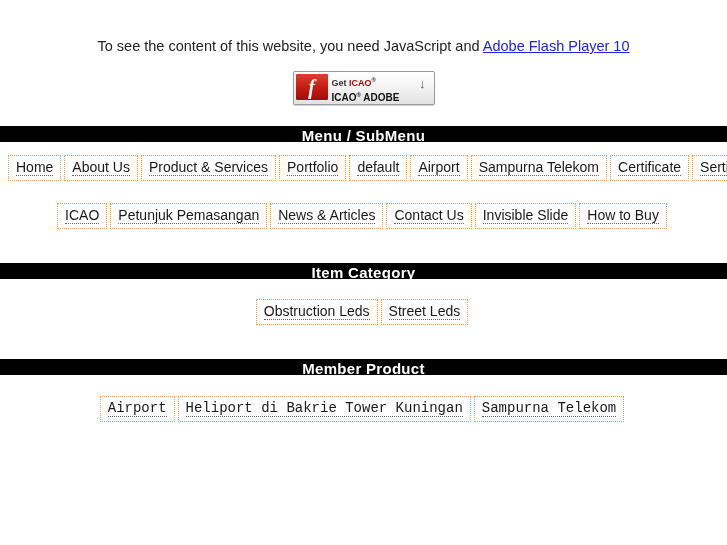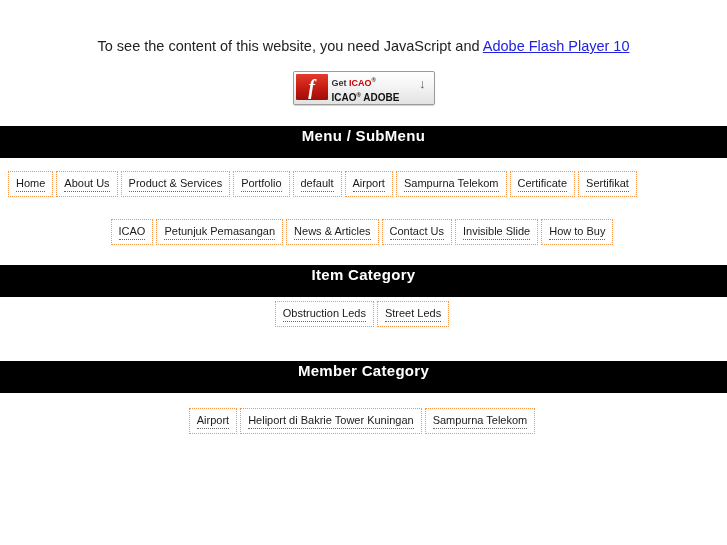--- a/index.html
+++ b/index.html
@@ -100,45 +100,45 @@
     line-height: 13px;
   }
 
   
   .section-bar {
     background: #000000;
     color: #ffffff;
     text-align: center;
     font-size: 15px;
     font-weight: bold;
-    height: 32px;
+    height: 16px;
     line-height: 20px;
     letter-spacing: .3px;
   }
   #menu-bar    { margin-top: 21px; }
-  #item-bar    { margin-top: 20px; }
+  #item-bar    { margin-top: 34px; }
   #member-bar  { margin-top: 34px; }
 
   
   .link-row {
     text-align: center;
     font-size: 0;      
     white-space: nowrap;
   }
   #menu-row-1 { margin-top: 13px; text-align: left; padding-left: 8px; }
   #menu-row-2 { margin-top: 22px; }
-  #item-row   { margin-top: 4px; }
-  #member-row { margin-top: 15px; }
+  #item-row   { margin-top: 20px; }
+  #member-row { margin-top: 21px; font-family: Liberation Mono, monospace; }
 
   .nav-item {
     display: inline-block;
     border: 1px dotted #f79646;
     padding: 3px 7px 4px 7px;
     margin-right: 3px;
-    font-size: 11px;
+    font-size: 14px;
     line-height: 16px;
     background: #ffffff;
     vertical-align: top;
     cursor: pointer;
   }
   .nav-item .nav-label {
     color: #1a1a1a;
     border-bottom: 1px dotted #666666;
     display: inline-block;
     line-height: 15px;
@@ -173,17 +173,17 @@
 <div class="link-row" id="menu-row-2">
   <span class="nav-item"><span class="nav-label">ICAO</span></span><span class="nav-item"><span class="nav-label">Petunjuk Pemasangan</span></span><span class="nav-item"><span class="nav-label">News &amp; Articles</span></span><span class="nav-item"><span class="nav-label">Contact Us</span></span><span class="nav-item"><span class="nav-label">Invisible Slide</span></span><span class="nav-item"><span class="nav-label">How to Buy</span></span>
 </div>
 
 <div class="section-bar" id="item-bar">Item Category</div>
 
 <div class="link-row" id="item-row">
   <span class="nav-item"><span class="nav-label">Obstruction Leds</span></span><span class="nav-item"><span class="nav-label">Street Leds</span></span>
 </div>
 
-<div class="section-bar" id="member-bar">Member Category</div>
+<div class="section-bar" id="member-bar">Member Product</div>
 
 <div class="link-row" id="member-row">
   <span class="nav-item"><span class="nav-label">Airport</span></span><span class="nav-item"><span class="nav-label">Heliport di Bakrie Tower Kuningan</span></span><span class="nav-item"><span class="nav-label">Sampurna Telekom</span></span>
 </div>
 
 </body></html>

